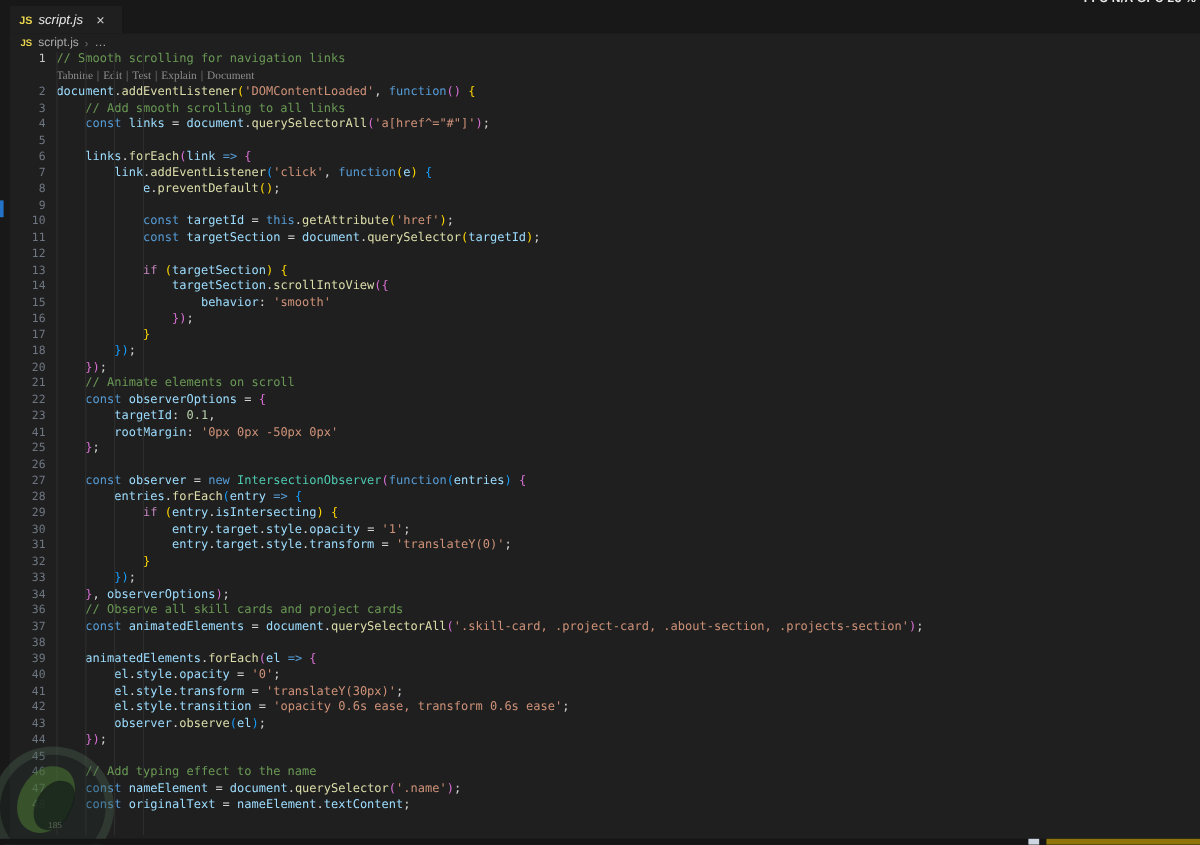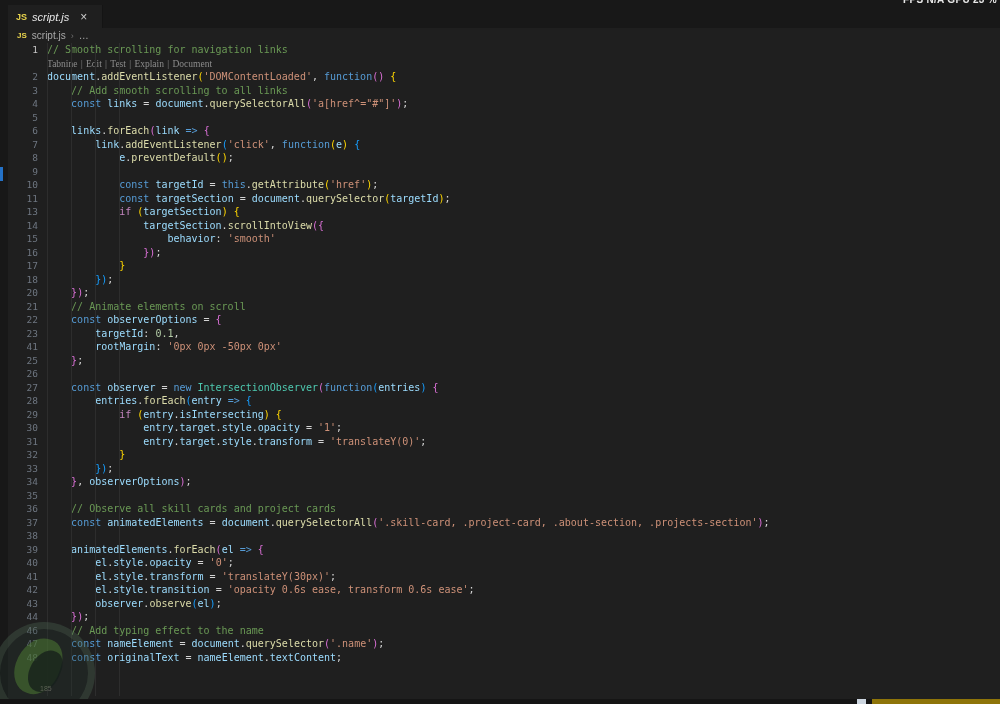--- a/index.html
+++ b/index.html
@@ -103,20 +103,24 @@
       </div>
       <div class="row">
         <div class="ln">10</div>
         <div class="code"><span style="color: rgb(212, 212, 212);">            </span><span style="color: rgb(86, 156, 214);">const</span><span style="color: rgb(212, 212, 212);"> </span><span style="color: rgb(156, 220, 254);">targetId</span><span style="color: rgb(212, 212, 212);"> = </span><span style="color: rgb(86, 156, 214);">this</span><span style="color: rgb(212, 212, 212);">.</span><span style="color: rgb(220, 220, 170);">getAttribute</span><span style="color: rgb(255, 215, 0);">(</span><span style="color: rgb(206, 145, 120);">'href'</span><span style="color: rgb(255, 215, 0);">)</span><span style="color: rgb(212, 212, 212);">;</span></div>
       </div>
       <div class="row">
         <div class="ln">11</div>
         <div class="code"><span style="color: rgb(212, 212, 212);">            </span><span style="color: rgb(86, 156, 214);">const</span><span style="color: rgb(212, 212, 212);"> </span><span style="color: rgb(156, 220, 254);">targetSection</span><span style="color: rgb(212, 212, 212);"> = </span><span style="color: rgb(156, 220, 254);">document</span><span style="color: rgb(212, 212, 212);">.</span><span style="color: rgb(220, 220, 170);">querySelector</span><span style="color: rgb(255, 215, 0);">(</span><span style="color: rgb(156, 220, 254);">targetId</span><span style="color: rgb(255, 215, 0);">)</span><span style="color: rgb(212, 212, 212);">;</span></div>
       </div>
       <div class="row">
+        <div class="ln">12</div>
+        <div class="code"></div>
+      </div>
+      <div class="row">
         <div class="ln">13</div>
         <div class="code"><span style="color: rgb(212, 212, 212);">            </span><span style="color: rgb(197, 134, 192);">if</span><span style="color: rgb(212, 212, 212);"> </span><span style="color: rgb(255, 215, 0);">(</span><span style="color: rgb(156, 220, 254);">targetSection</span><span style="color: rgb(255, 215, 0);">)</span><span style="color: rgb(212, 212, 212);"> </span><span style="color: rgb(255, 215, 0);">{</span></div>
       </div>
       <div class="row">
         <div class="ln">14</div>
         <div class="code"><span style="color: rgb(212, 212, 212);">                </span><span style="color: rgb(156, 220, 254);">targetSection</span><span style="color: rgb(212, 212, 212);">.</span><span style="color: rgb(220, 220, 170);">scrollIntoView</span><span style="color: rgb(218, 112, 214);">(</span><span style="color: rgb(218, 112, 214);">{</span></div>
       </div>
       <div class="row">
         <div class="ln">15</div>
         <div class="code"><span style="color: rgb(212, 212, 212);">                    </span><span style="color: rgb(156, 220, 254);">behavior</span><span style="color: rgb(212, 212, 212);">: </span><span style="color: rgb(206, 145, 120);">'smooth'</span></div>
@@ -187,24 +191,20 @@
       </div>
       <div class="row">
         <div class="ln">33</div>
         <div class="code"><span style="color: rgb(212, 212, 212);">        </span><span style="color: rgb(23, 159, 255);">}</span><span style="color: rgb(23, 159, 255);">)</span><span style="color: rgb(212, 212, 212);">;</span></div>
       </div>
       <div class="row">
         <div class="ln">34</div>
         <div class="code"><span style="color: rgb(212, 212, 212);">    </span><span style="color: rgb(218, 112, 214);">}</span><span style="color: rgb(212, 212, 212);">, </span><span style="color: rgb(156, 220, 254);">observerOptions</span><span style="color: rgb(218, 112, 214);">)</span><span style="color: rgb(212, 212, 212);">;</span></div>
       </div>
       <div class="row">
-        <div class="ln">35</div>
-        <div class="code"></div>
-      </div>
-      <div class="row">
         <div class="ln">36</div>
         <div class="code"><span style="color: rgb(106, 153, 85);">    // Observe all skill cards and project cards</span></div>
       </div>
       <div class="row">
         <div class="ln">37</div>
         <div class="code"><span style="color: rgb(212, 212, 212);">    </span><span style="color: rgb(86, 156, 214);">const</span><span style="color: rgb(212, 212, 212);"> </span><span style="color: rgb(156, 220, 254);">animatedElements</span><span style="color: rgb(212, 212, 212);"> = </span><span style="color: rgb(156, 220, 254);">document</span><span style="color: rgb(212, 212, 212);">.</span><span style="color: rgb(220, 220, 170);">querySelectorAll</span><span style="color: rgb(218, 112, 214);">(</span><span style="color: rgb(206, 145, 120);">'.skill-card, .project-card, .about-section, .projects-section'</span><span style="color: rgb(218, 112, 214);">)</span><span style="color: rgb(212, 212, 212);">;</span></div>
       </div>
       <div class="row">
         <div class="ln">38</div>
         <div class="code"></div>
@@ -225,20 +225,24 @@
         <div class="ln">42</div>
         <div class="code"><span style="color: rgb(212, 212, 212);">        </span><span style="color: rgb(156, 220, 254);">el</span><span style="color: rgb(212, 212, 212);">.</span><span style="color: rgb(156, 220, 254);">style</span><span style="color: rgb(212, 212, 212);">.</span><span style="color: rgb(156, 220, 254);">transition</span><span style="color: rgb(212, 212, 212);"> = </span><span style="color: rgb(206, 145, 120);">'opacity 0.6s ease, transform 0.6s ease'</span><span style="color: rgb(212, 212, 212);">;</span></div>
       </div>
       <div class="row">
         <div class="ln">43</div>
         <div class="code"><span style="color: rgb(212, 212, 212);">        </span><span style="color: rgb(156, 220, 254);">observer</span><span style="color: rgb(212, 212, 212);">.</span><span style="color: rgb(220, 220, 170);">observe</span><span style="color: rgb(23, 159, 255);">(</span><span style="color: rgb(156, 220, 254);">el</span><span style="color: rgb(23, 159, 255);">)</span><span style="color: rgb(212, 212, 212);">;</span></div>
       </div>
       <div class="row">
         <div class="ln">44</div>
         <div class="code"><span style="color: rgb(212, 212, 212);">    </span><span style="color: rgb(218, 112, 214);">}</span><span style="color: rgb(218, 112, 214);">)</span><span style="color: rgb(212, 212, 212);">;</span></div>
+      </div>
+      <div class="row">
+        <div class="ln">45</div>
+        <div class="code"></div>
       </div>
       <div class="row">
         <div class="ln">46</div>
         <div class="code"><span style="color: rgb(106, 153, 85);">    // Add typing effect to the name</span></div>
       </div>
       <div class="row">
         <div class="ln">47</div>
         <div class="code"><span style="color: rgb(212, 212, 212);">    </span><span style="color: rgb(86, 156, 214);">const</span><span style="color: rgb(212, 212, 212);"> </span><span style="color: rgb(156, 220, 254);">nameElement</span><span style="color: rgb(212, 212, 212);"> = </span><span style="color: rgb(156, 220, 254);">document</span><span style="color: rgb(212, 212, 212);">.</span><span style="color: rgb(220, 220, 170);">querySelector</span><span style="color: rgb(218, 112, 214);">(</span><span style="color: rgb(206, 145, 120);">'.name'</span><span style="color: rgb(218, 112, 214);">)</span><span style="color: rgb(212, 212, 212);">;</span></div>
       </div>
       <div class="row">

